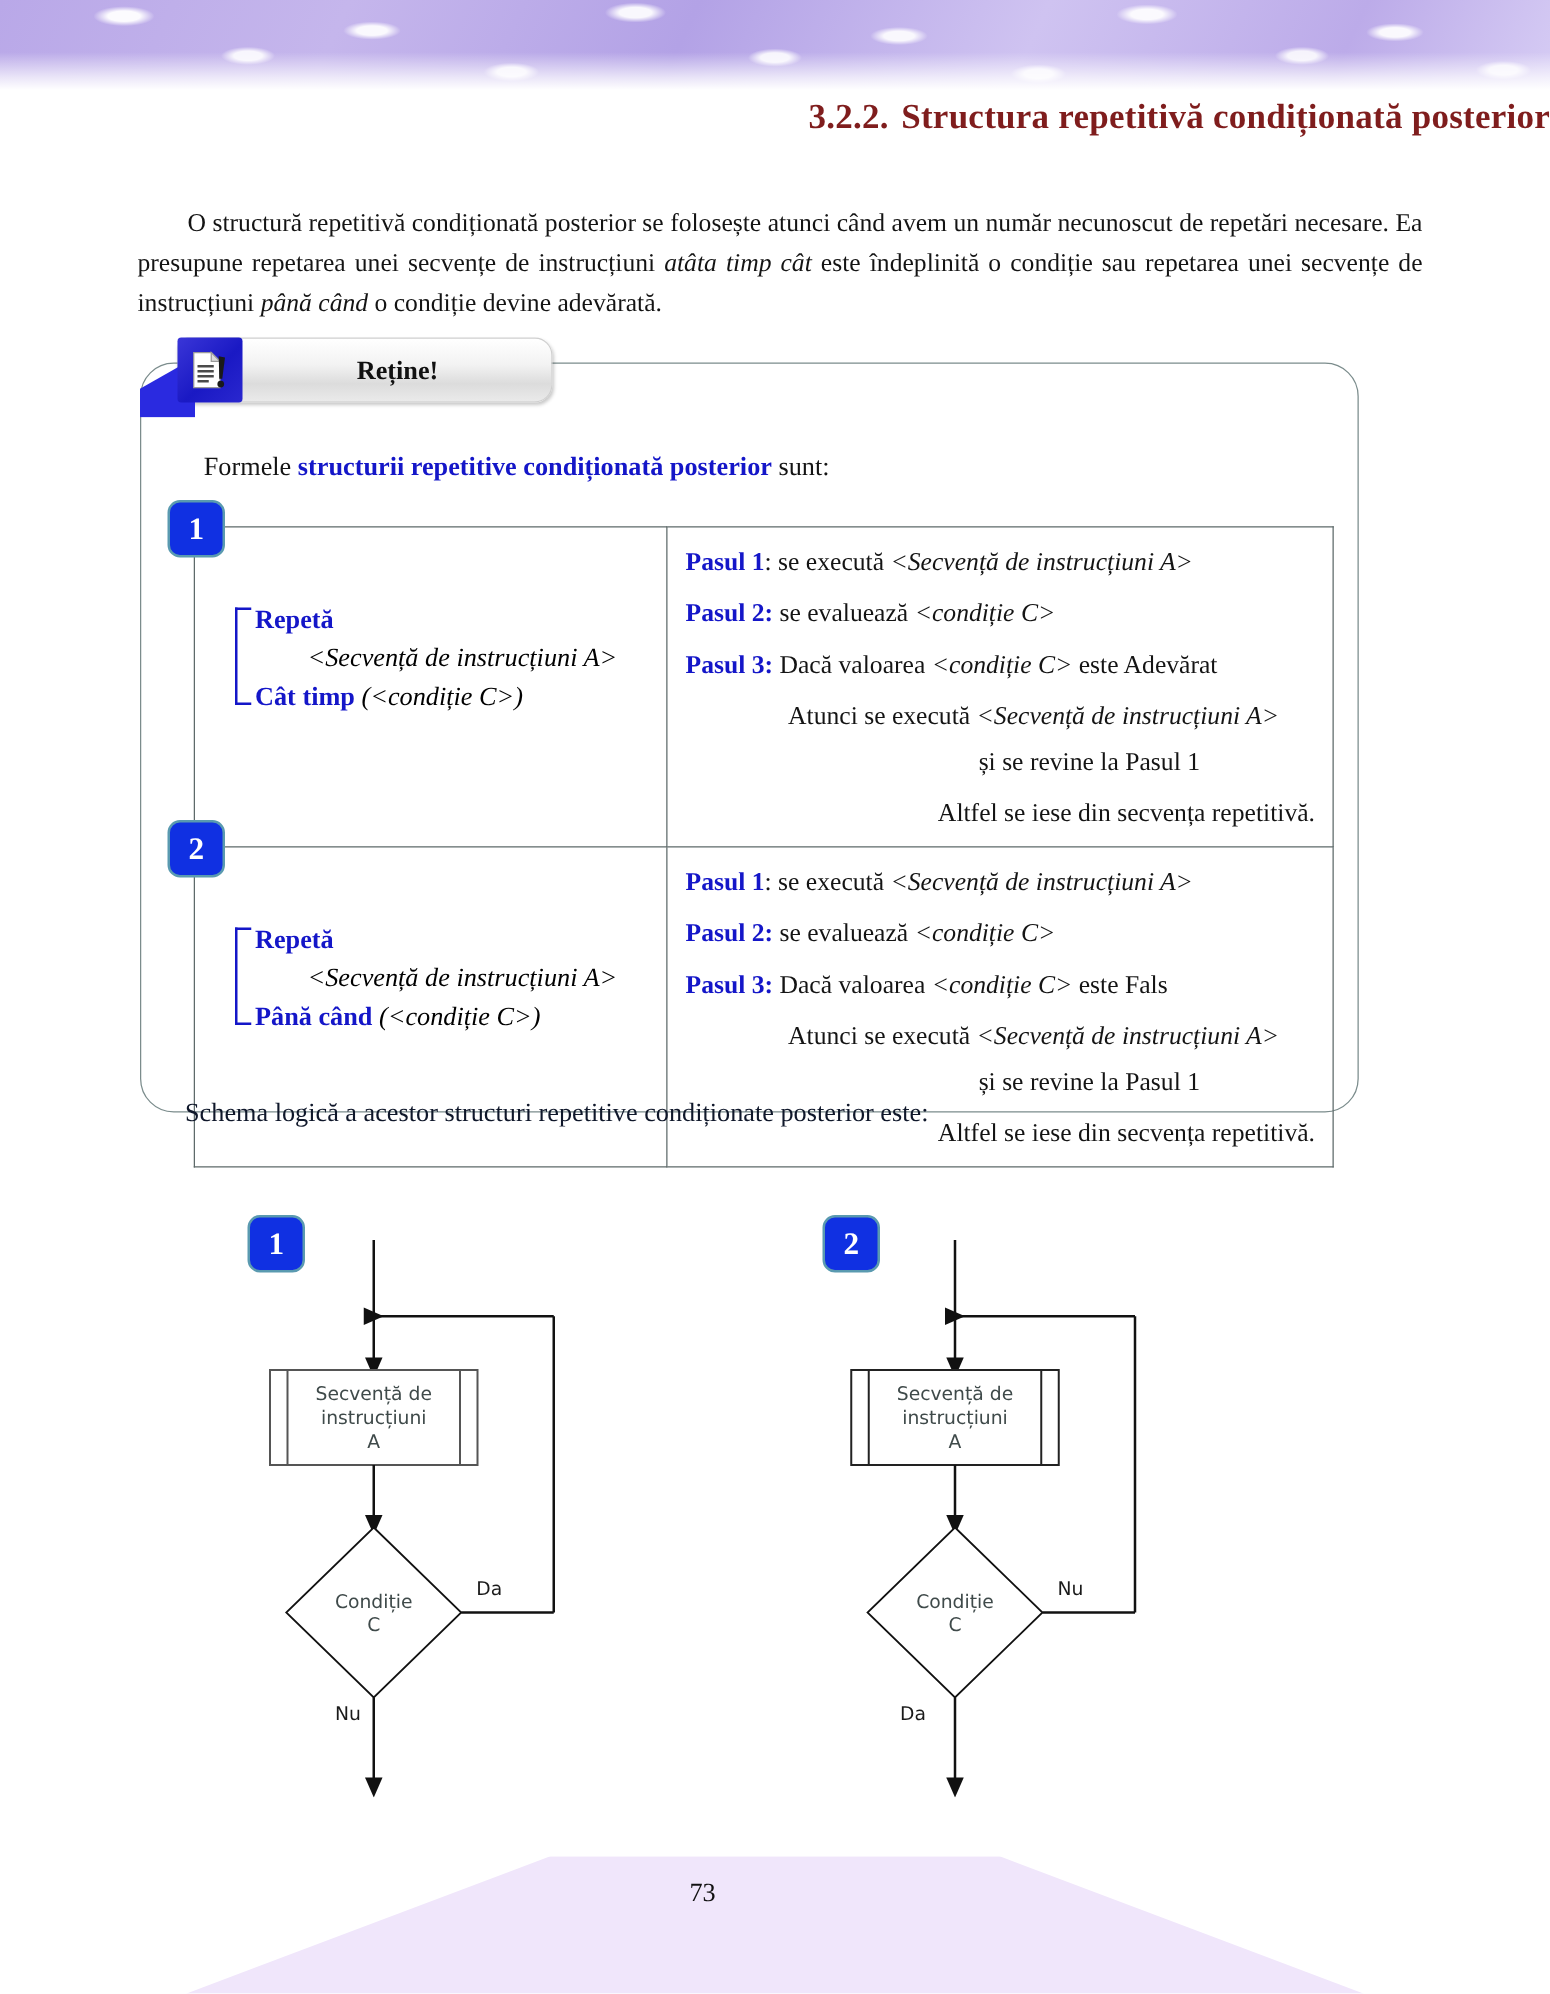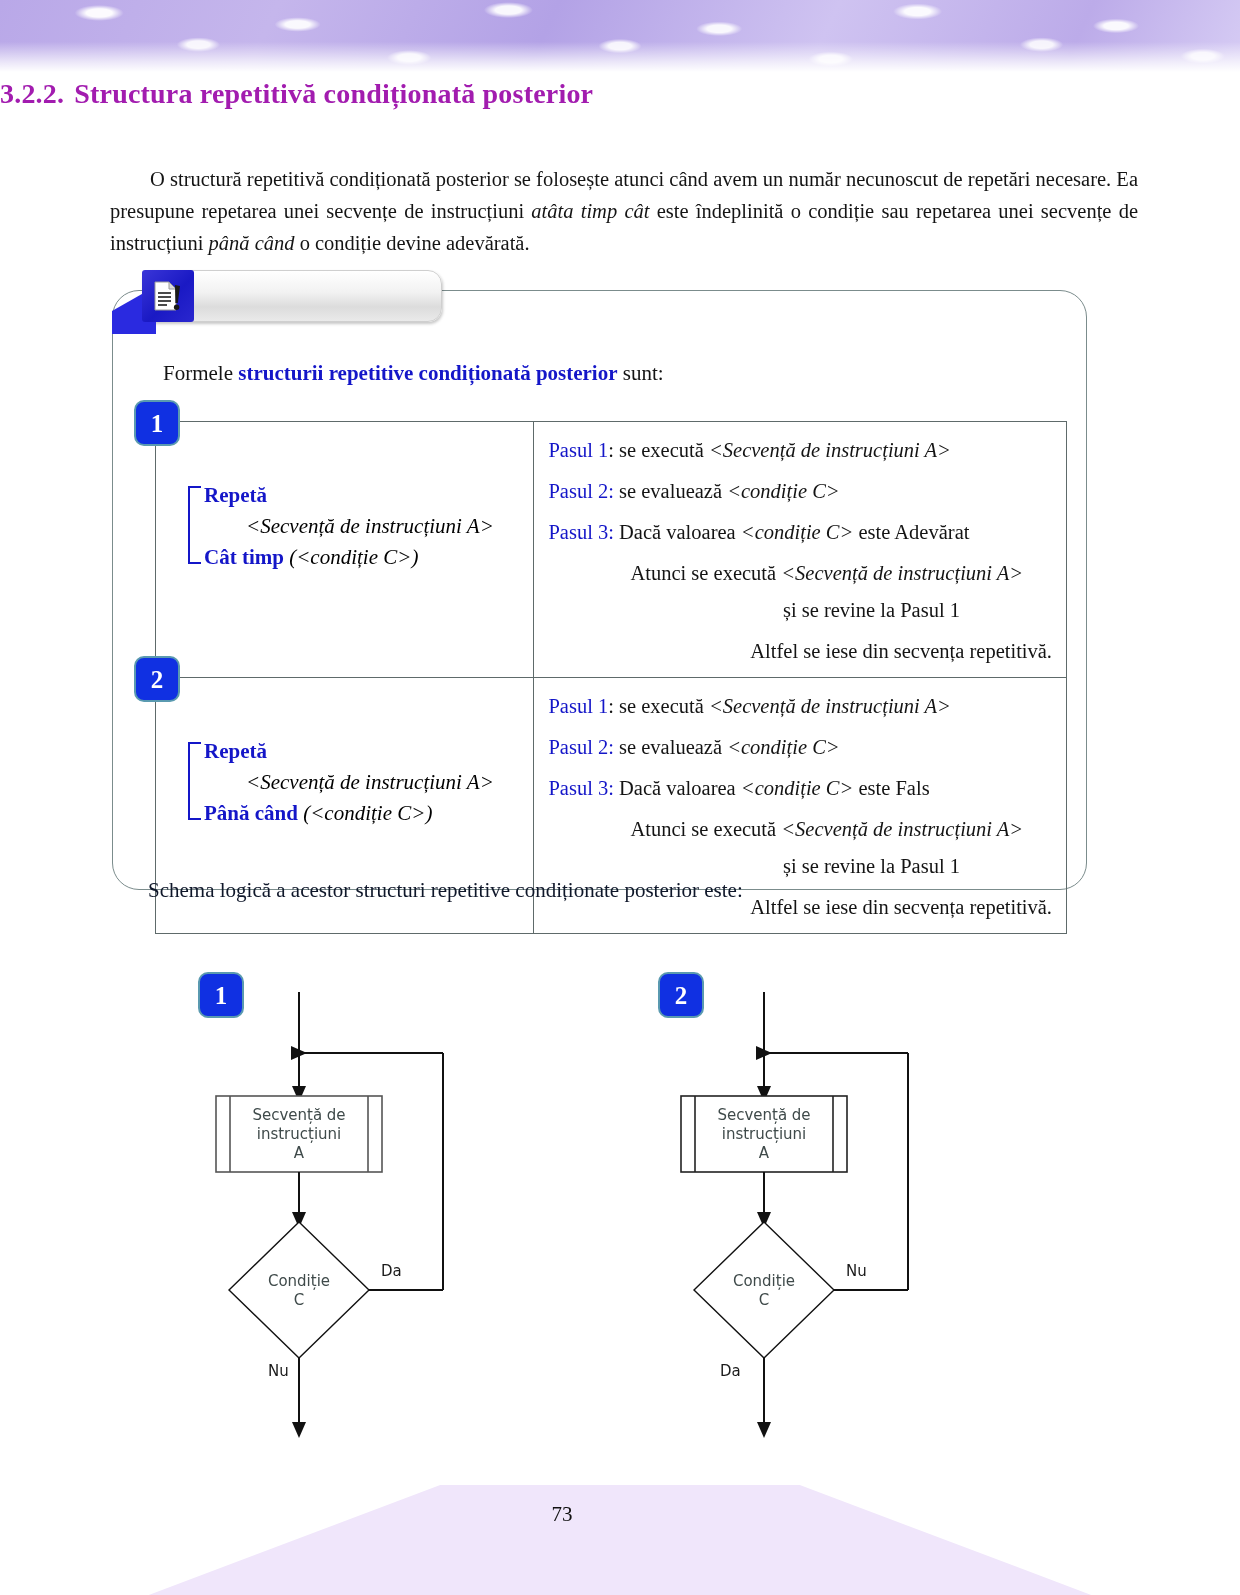--- a/index.html
+++ b/index.html
@@ -35,24 +35,24 @@
       linear-gradient(to bottom, rgba(255,255,255,0) 58%, rgba(255,255,255,.70) 86%, #ffffff 100%),
       linear-gradient(115deg, #b9a8e8 0%, #c5b6ec 22%, #b3a2e6 44%, #cfc3f1 66%, #bcabe9 86%, #d6ccf4 100%);
     background-blend-mode: screen, screen, screen, screen, screen, screen, screen, screen, screen, screen, screen, screen, normal, normal;
   }
 
   
   .page-title {
     position: absolute;
     top: 78px; left: 0;
     width: 1240px;
-    text-align: left;
+    text-align: right;
     font-size: 28px;
     font-weight: bold;
-    color: #a21caf;
+    color: #7f1d1d;
     letter-spacing: .2px;
   }
   .page-title .sec-num { margin-right: 10px; }
 
   
   .intro {
     position: absolute;
     top: 142px; left: 110px;
     width: 1028px;
     font-size: 20.5px;
@@ -163,21 +163,21 @@
     border: 2.2px solid #1416c8;
     border-right: none;
   }
   .pseudo .kw { color: #1416c8; font-weight: bold; }
   .pseudo .it { font-style: italic; }
   .pseudo .ln2 { padding-left: 42px; }
 
   .steps { padding: 14px 14px 12px 14px; font-size: 20.5px; color: #141414; }
   .steps .row { margin-bottom: 13px; line-height: 28px; }
   .steps .row:last-child { margin-bottom: 0; }
-  .steps .pasul { color: #1416c8; font-weight: normal; }
+  .steps .pasul { color: #1416c8; font-weight: bold; }
   .steps .bd { font-weight: normal; }
   .steps .it { font-style: italic; }
   .steps .ind1 { padding-left: 82px; text-align: justify; text-justify: inter-word; }
   .steps .ind1 > span.jx { display: inline-block; width: 100%; }
   .steps .ind2 { padding-left: 82px; text-align: right; padding-right: 92px; margin-top: -4px; }
   .steps .ind3 { padding-left: 82px; text-align: right; }
 
   
   .schema-line {
     position: absolute;
@@ -302,20 +302,21 @@
       <path d="M4 4 h14 l7 7 v21 H4 Z" fill="#ffffff" stroke="#9a9a9a" stroke-width="1"></path>
       <path d="M18 4 v7 h7 Z" fill="#dcdcdc" stroke="#9a9a9a" stroke-width="1"></path>
       <rect x="7" y="14" width="13" height="2" fill="#4a4a4a"></rect>
       <rect x="7" y="18" width="13" height="2" fill="#4a4a4a"></rect>
       <rect x="7" y="22" width="13" height="2" fill="#4a4a4a"></rect>
       <rect x="7" y="26" width="9" height="2" fill="#4a4a4a"></rect>
       <path d="M24 7 l5 1 -2.2 17 h-2.4 Z" fill="#1a1a1a"></path>
       <circle cx="25.6" cy="29.2" r="2.7" fill="#1a1a1a"></circle>
     </svg>
   </div>
+  <div class="tab-label">Reține!</div>
 </div>
 
 <div class="schema-line">Schema logică a acestor structuri repetitive condiționate posterior este:</div>
 
 <div class="flow flow-1">
   <div class="flow-badge">1</div>
   <svg width="270" height="470" viewBox="0 0 270 470">
     <defs>
       <marker id="ah1" markerWidth="9" markerHeight="9" refX="4.5" refY="4.5" orient="auto">
         <path d="M0.5,1 L8.5,4.5 L0.5,8 z" fill="#111"></path>

